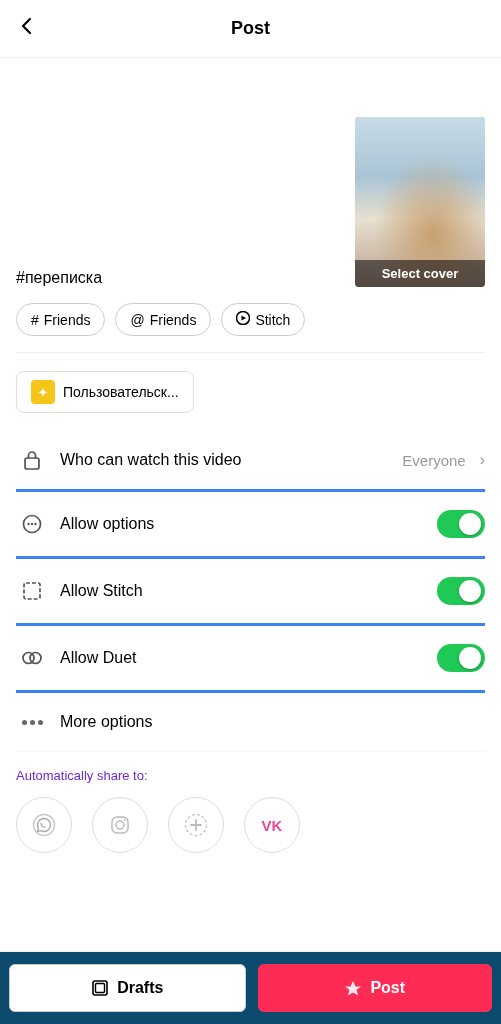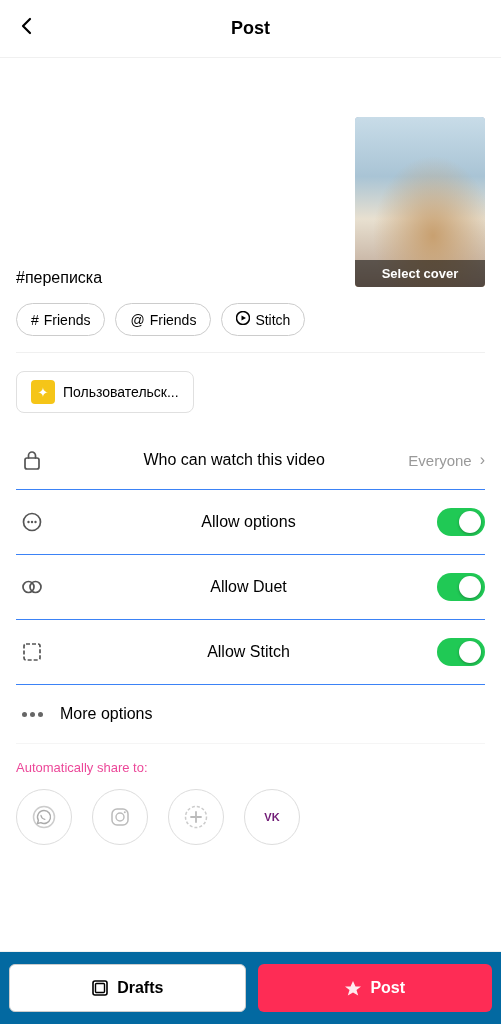--- a/index.html
+++ b/index.html
@@ -144,42 +144,41 @@
     }
 
     
     .settings-section {
       margin-top: 8px;
     }
     .setting-row {
       display: flex;
       align-items: center;
       padding: 18px 0;
-      border-bottom: 1px solid #3b82f6;
-      text-align: center;
+      border-bottom: 3px solid #3b82f6;
     }
     .setting-icon {
       width: 32px;
       display: flex;
       align-items: center;
       justify-content: center;
       font-size: 20px;
       color: #555;
       margin-right: 12px;
       flex-shrink: 0;
     }
     .setting-label {
       flex: 1;
       font-size: 16px;
       color: #000;
     }
     .setting-right {
       display: flex;
       align-items: center;
-      gap: 8px;
+      gap: 14px;
       color: #999;
       font-size: 15px;
     }
     .setting-value {
       color: #999;
       font-size: 15px;
     }
     .chevron {
       color: #999;
       font-size: 16px;
@@ -236,21 +235,21 @@
       font-size: 16px;
       color: #000;
     }
 
     
     .share-section {
       padding: 16px 0;
     }
     .share-label {
       font-size: 13px;
-      color: #ec4899;
+      color: #6d28d9;
       margin-bottom: 14px;
     }
     .share-icons-row {
       display: flex;
       gap: 20px;
     }
     .share-icon-btn {
       width: 56px;
       height: 56px;
       border-radius: 50%;
@@ -264,21 +263,21 @@
       background: #fff;
     }
 
     
     .bottom-bar {
       position: fixed;
       bottom: 0;
       left: 0;
       width: 501px;
       display: flex;
-      background: #0369a1;
+      background: #0c4a6e;
       border-top: 1px solid #f0f0f0;
       padding: 12px 9px;
       gap: 12px;
     }
     .btn-drafts {
       flex: 1;
       border: 1.5px solid #ccc;
       border-radius: 6px;
       background: #fff;
       font-size: 16px;
@@ -402,39 +401,39 @@
       <div class="toggle">
         <div class="toggle-track">
           <div class="toggle-thumb"></div>
         </div>
       </div>
     </div>
 
     <div class="setting-row">
       <div class="setting-icon">
         <svg width="22" height="22" viewBox="0 0 22 22" fill="none">
-          <circle cx="7.5" cy="11" r="5.5" stroke="#555" stroke-width="1.7"></circle>
-          <circle cx="14.5" cy="11" r="5.5" stroke="#555" stroke-width="1.7"></circle>
-        </svg>
-      </div>
-      <span class="setting-label">Allow Duet</span>
+          <rect x="3" y="3" width="16" height="16" rx="2" stroke="#555" stroke-width="1.7" stroke-dasharray="4 2"></rect>
+        </svg>
+      </div>
+      <span class="setting-label">Allow Stitch</span>
       <div class="toggle">
         <div class="toggle-track">
           <div class="toggle-thumb"></div>
         </div>
       </div>
     </div>
 
     <div class="setting-row">
       <div class="setting-icon">
         <svg width="22" height="22" viewBox="0 0 22 22" fill="none">
-          <rect x="3" y="3" width="16" height="16" rx="2" stroke="#555" stroke-width="1.7" stroke-dasharray="4 2"></rect>
-        </svg>
-      </div>
-      <span class="setting-label">Allow Stitch</span>
+          <circle cx="7.5" cy="11" r="5.5" stroke="#555" stroke-width="1.7"></circle>
+          <circle cx="14.5" cy="11" r="5.5" stroke="#555" stroke-width="1.7"></circle>
+        </svg>
+      </div>
+      <span class="setting-label">Allow Duet</span>
       <div class="toggle">
         <div class="toggle-track">
           <div class="toggle-thumb"></div>
         </div>
       </div>
     </div>
 
   </div>
 
   
@@ -470,21 +469,21 @@
 
       <div class="share-icon-btn">
         <svg width="26" height="26" viewBox="0 0 26 26" fill="none">
           <circle cx="13" cy="13" r="10.5" stroke="#ccc" stroke-width="1.5" fill="none" stroke-dasharray="3 2"></circle>
           <line x1="13" y1="8" x2="13" y2="18" stroke="#bbb" stroke-width="1.8" stroke-linecap="round"></line>
           <line x1="8" y1="13" x2="18" y2="13" stroke="#bbb" stroke-width="1.8" stroke-linecap="round"></line>
         </svg>
       </div>
 
       <div class="share-icon-btn">
-        <span class="vk-icon" style="font-family: Arial, sans-serif; font-size: 11px; color: #701a75; font-weight:700;">VK</span>
+        <span class="vk-icon" style="font-family: Arial, sans-serif; font-size: 15px; color: #ec4899; font-weight:700;">VK</span>
       </div>
 
     </div>
   </div>
 
   <div class="bottom-spacer"></div>
 </div>
 
 <div class="bottom-bar">
   <button class="btn-drafts">

